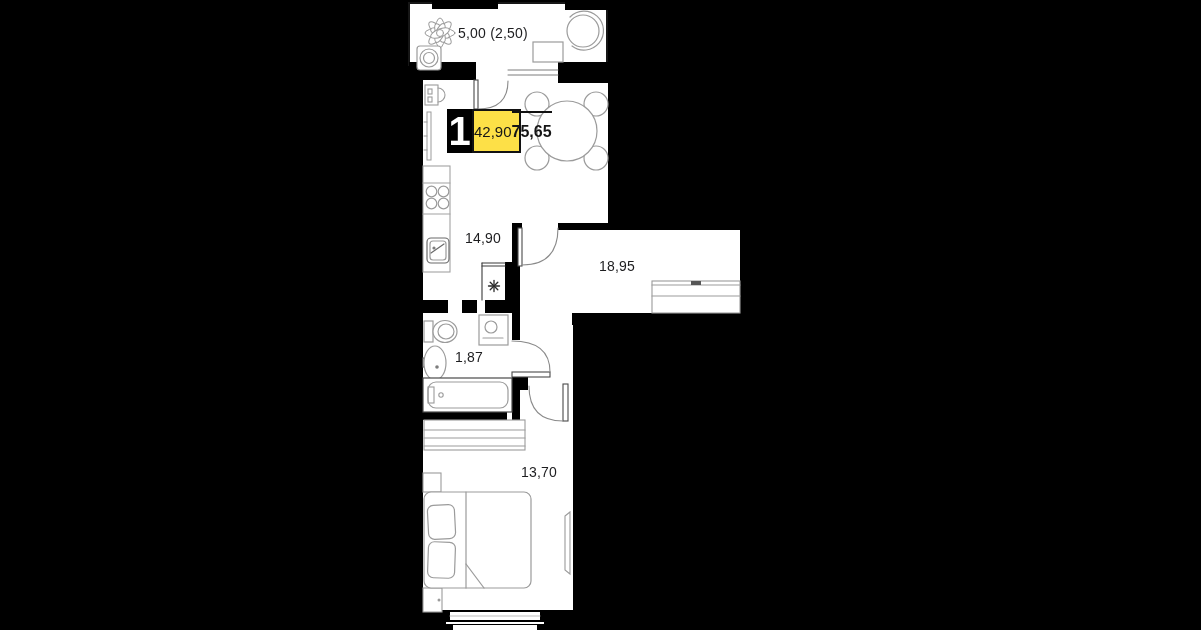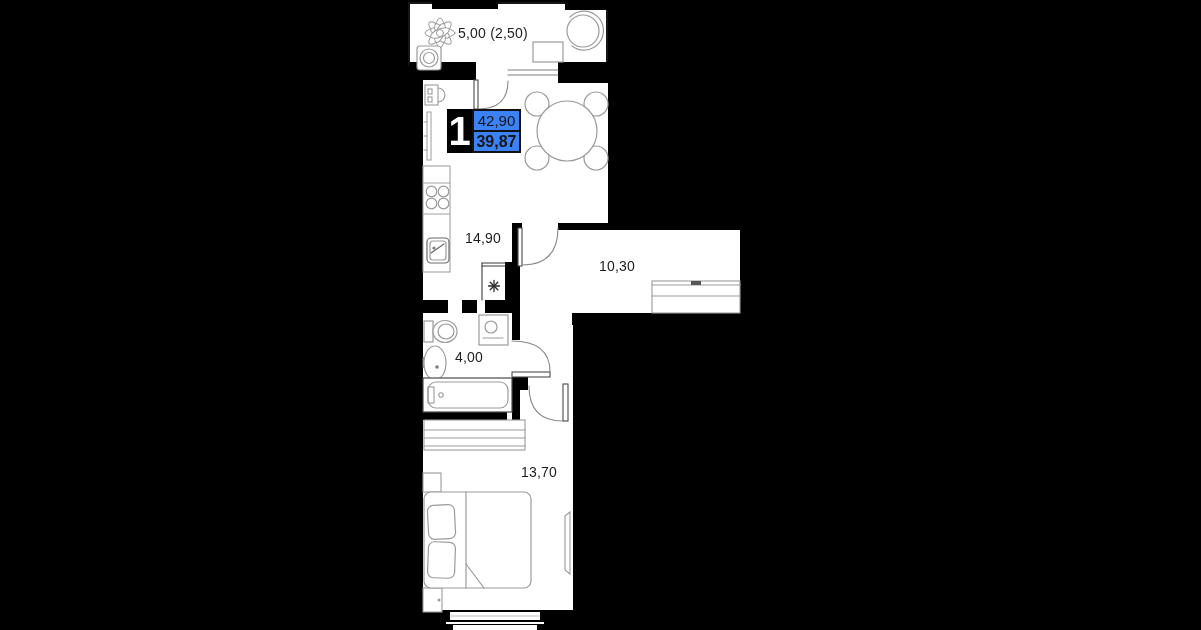--- a/index.html
+++ b/index.html
@@ -9,22 +9,22 @@
   .wall{position:absolute;background:var(--c-wall,#000);}
   .slit{position:absolute;background:var(--c-floor,#fff);}
   .balcony-outline{position:absolute;left:408px;top:2px;width:200px;height:64px;
           box-sizing:border-box;border:2px solid #161616;background:var(--c-floor,#fff);}
   svg.furniture{position:absolute;left:0;top:0;pointer-events:none;}
   .lbl{position:absolute;transform:translate(-50%,-50%);color:var(--c-text,#1d1d1f);
        font-size:14px;letter-spacing:.2px;white-space:nowrap;}
   .badge{position:absolute;left:447px;top:109px;display:flex;height:44px;}
   .badge-num{width:25px;background:#000;color:#fff;font-size:40px;font-weight:600;
        display:flex;align-items:center;justify-content:center;line-height:44px;}
-  .badge-areas{width:49px;box-sizing:border-box;border:2px solid #111;background:#3b82f6;
-       display:flex;flex-direction:column;}
+  .badge-areas{width:49px;box-sizing:border-box;border:2px solid #111;background:#fde047;
+       display:flex;}
   .badge-row{flex:1;display:flex;align-items:center;justify-content:center;
        color:#161616;font-size:15px;}
   .badge-row.total{border-top:2px solid #111;font-weight:700;font-size:16px;}
 </style>
 </head>
 <body>
 
 <div id="canvas">
 
   <div class="balcony-outline"></div>
@@ -220,23 +220,23 @@
 
     <polygon points="565,516 570,512 570,574 565,570" stroke="#9b9b9b" stroke-width="1.1" fill="#fff"></polygon>
 
     <line x1="450" y1="616" x2="540" y2="616" stroke="#bdbdbd" stroke-width="1"></line>
   </svg>
 
   <div class="badge">
     <div class="badge-num">1</div>
     <div class="badge-areas">
       <div class="badge-row">42,90</div>
-      <div class="badge-row total">39,87</div>
+      <div class="badge-row total">75,65</div>
     </div>
   </div>
 
   <span class="lbl" style="left:493px;top:33px;">5,00 (2,50)</span>
   <span class="lbl" style="left:483px;top:238px;text-align:center;">14,90</span>
-  <span class="lbl" style="left:617px;top:266px;">10,30</span>
-  <span class="lbl" style="left:469px;top:357px;">4,00</span>
+  <span class="lbl" style="left:617px;top:266px;">18,95</span>
+  <span class="lbl" style="left:469px;top:357px;">1,87</span>
   <span class="lbl" style="left:539px;top:472px;">13,70</span>
 
 </div>
 
 </body></html>

